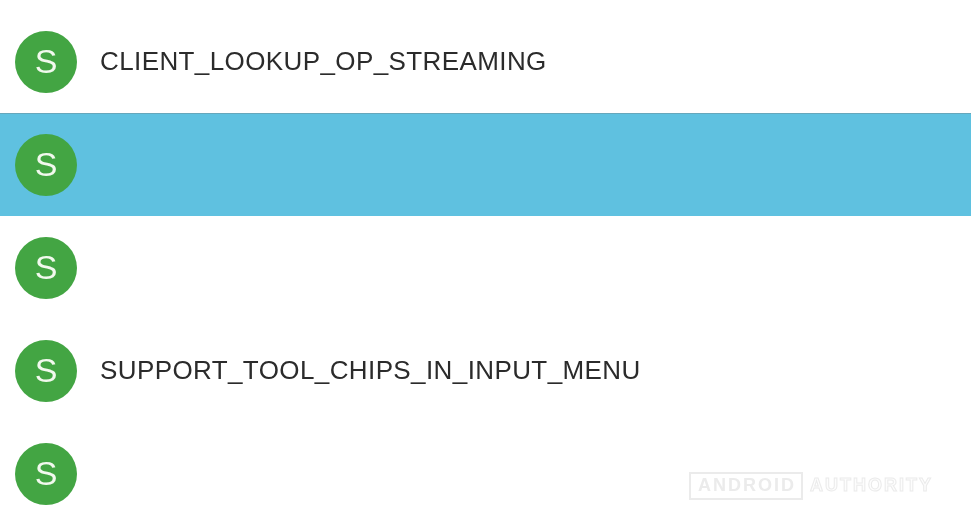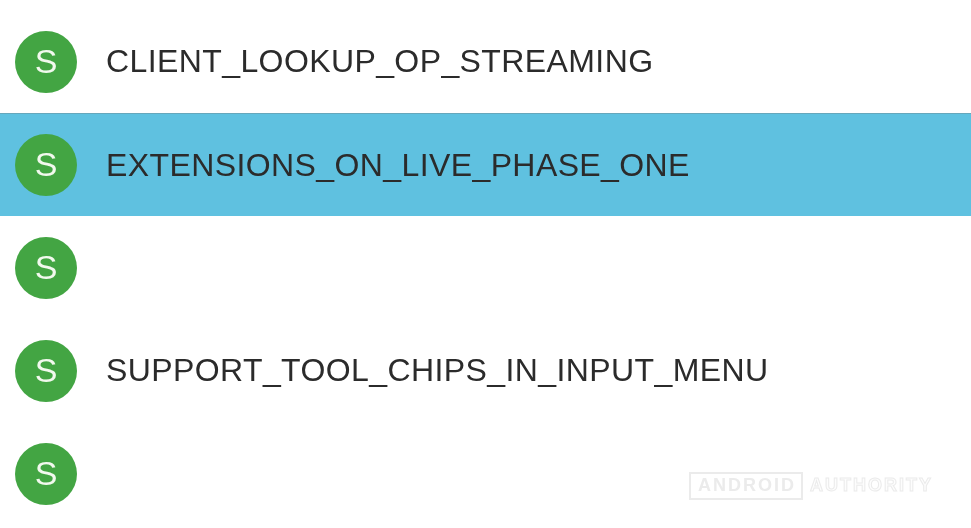--- a/index.html
+++ b/index.html
@@ -44,22 +44,22 @@
     justify-content: center;
   }
   .avatar-letter {
     color: #f2f9ee;
     font-size: 34px;
     line-height: 1;
     font-weight: 400;
     padding-bottom: 2px;
   }
   .label {
-    margin-left: 29px;
-    font-size: 32px;
+    margin-left: 23px;
+    font-size: 26px;
     letter-spacing: 0.4px;
     color: var(--text);
     white-space: nowrap;
   }
   .watermark {
     position: absolute;
     right: 38px;
     bottom: 28px;
     display: flex;
     align-items: center;
@@ -95,21 +95,20 @@
       <span class="avatar">
         <span class="avatar-letter">S</span>
       </span>
       <span class="label">CLIENT_LOOKUP_OP_STREAMING</span>
     </div>
 
     <div class="row highlighted">
       <span class="avatar">
         <span class="avatar-letter">S</span>
       </span>
-      <span class="label">EXTENSIONS_ON_LIVE_PHASE_ONE</span>
     </div>
 
     <div class="row">
       <span class="avatar">
         <span class="avatar-letter">S</span>
       </span>
     </div>
 
     <div class="row">
       <span class="avatar">

